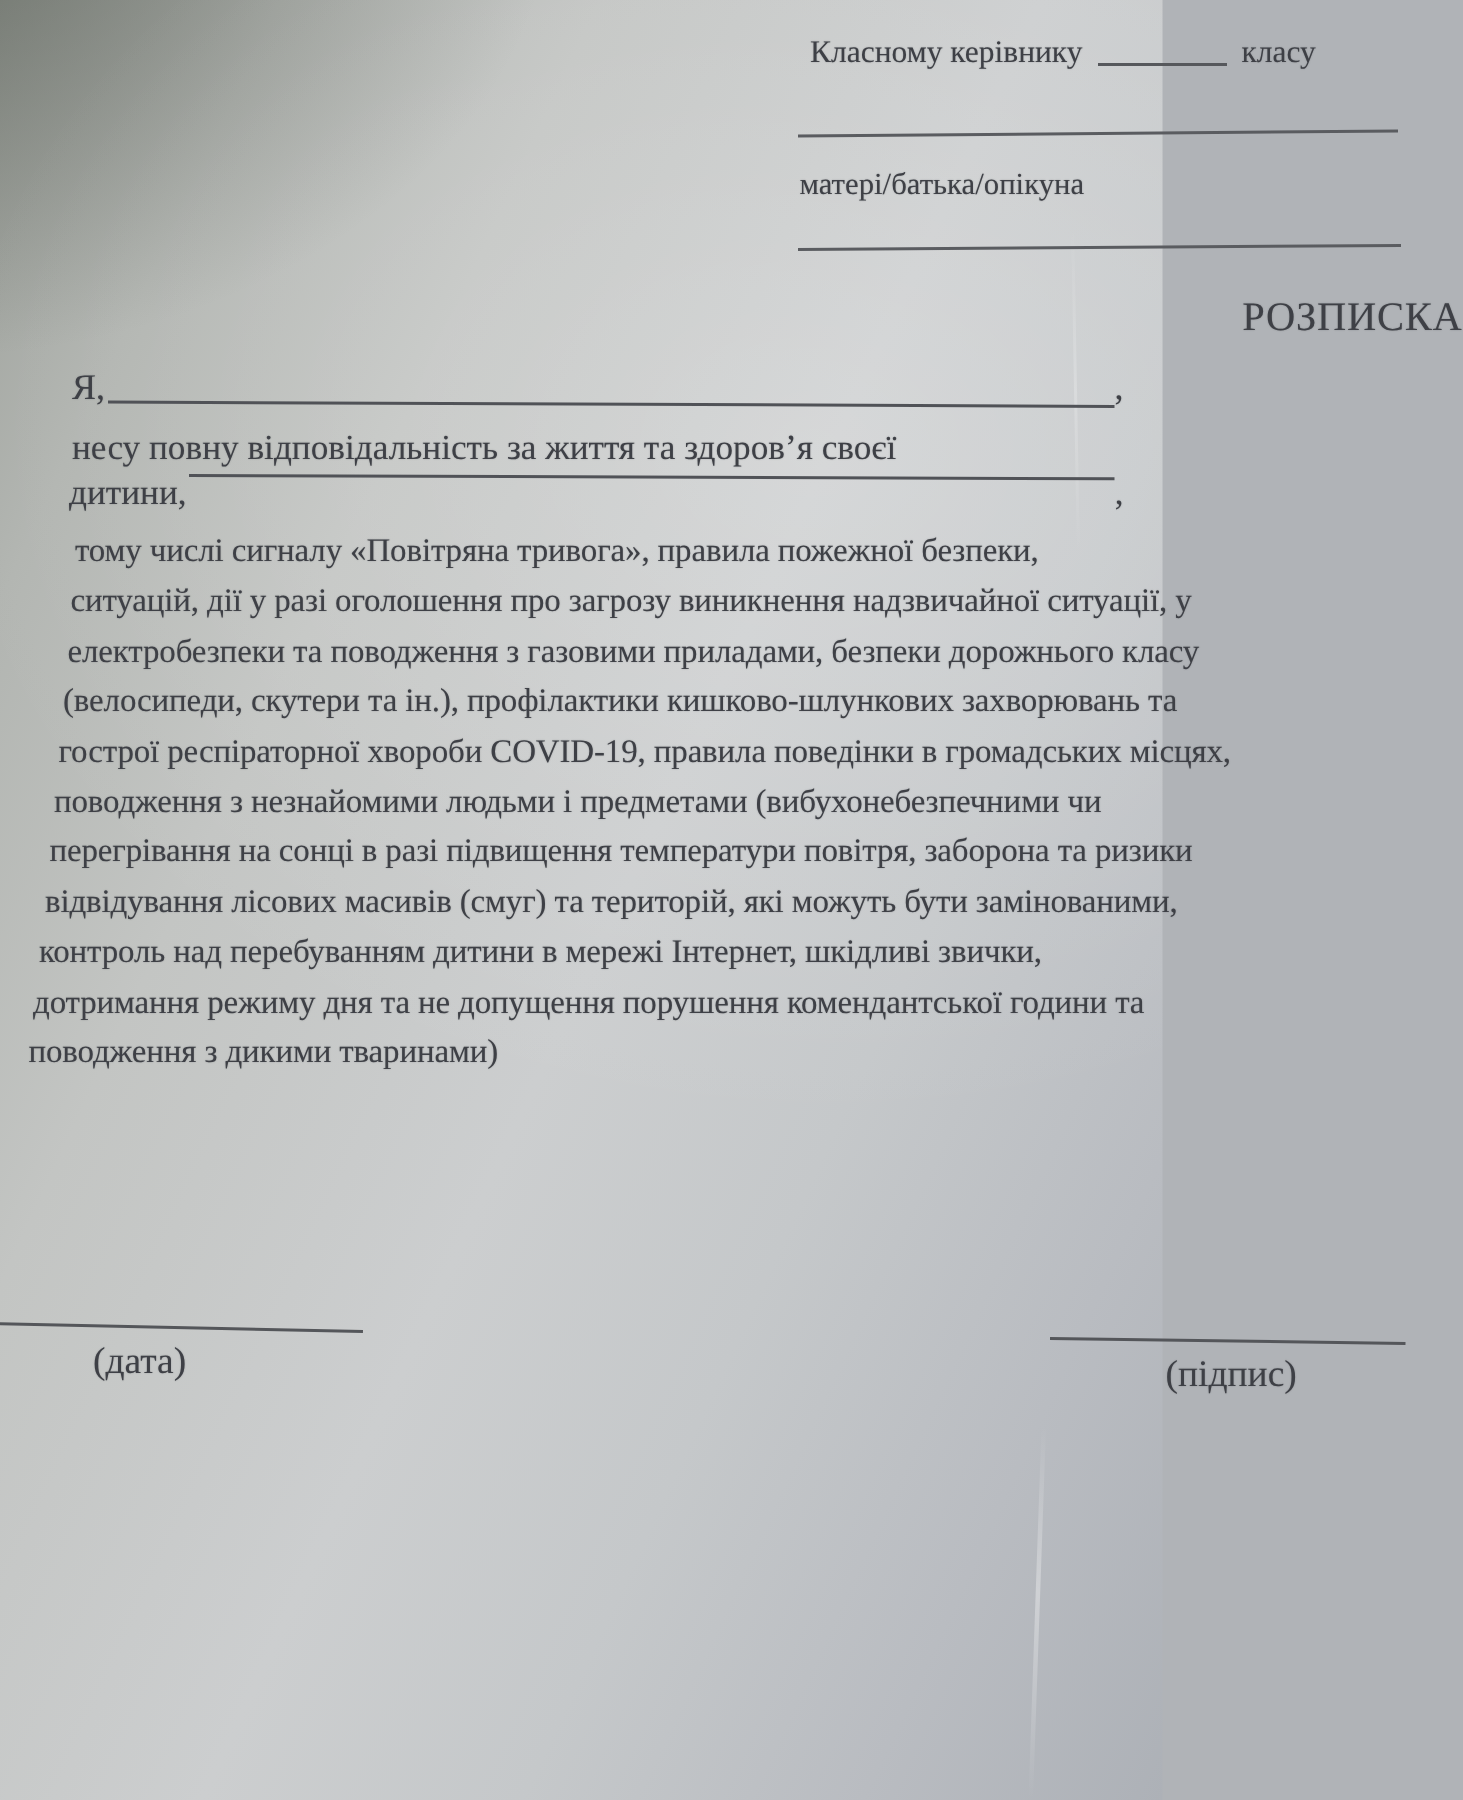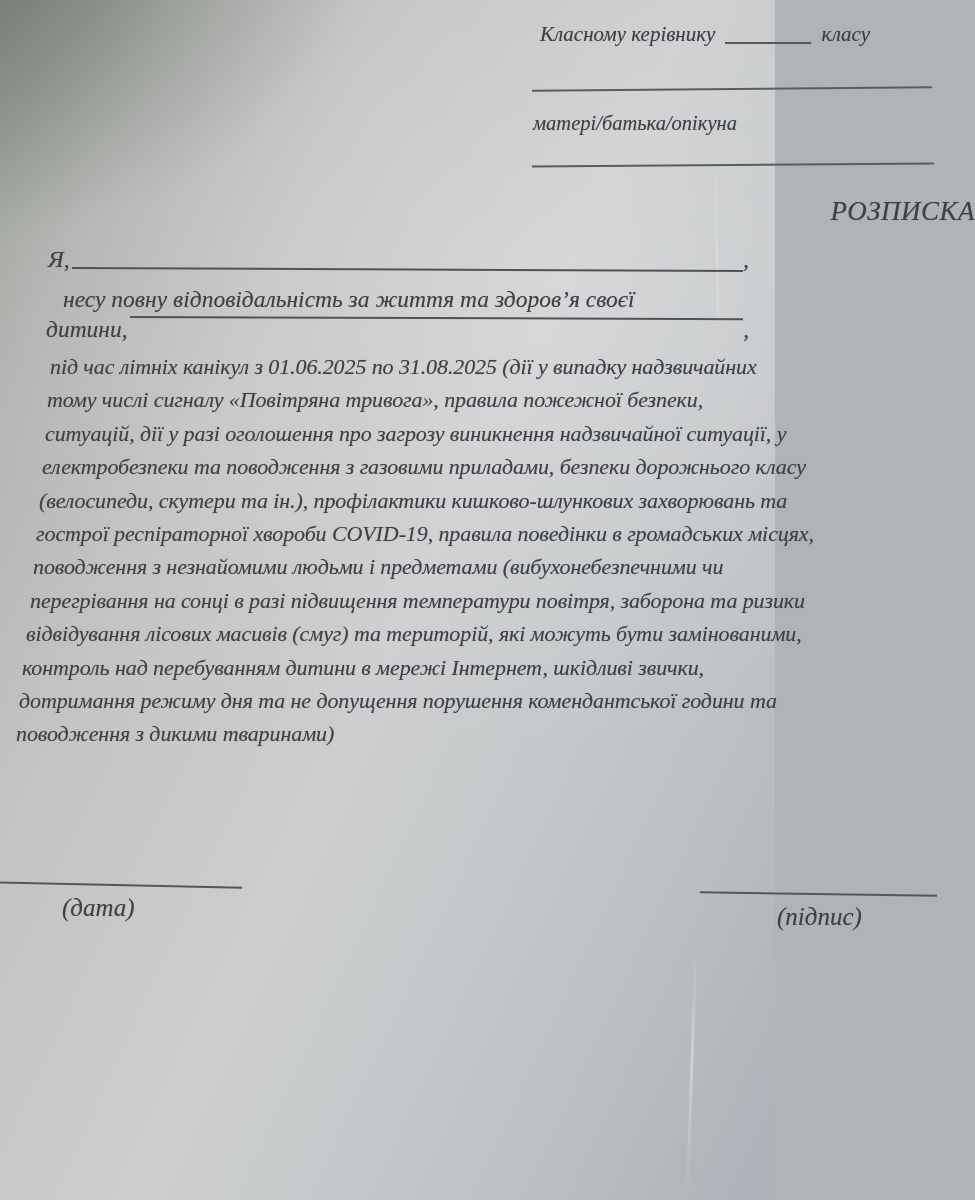--- a/index.html
+++ b/index.html
@@ -10,21 +10,20 @@
   }
   .page {
     position: relative;
     width: 775px; height: 1200px;
     font-family: "Liberation Serif", "DejaVu Serif", serif;
     color: #3e4046;
     background:
       radial-gradient(900px 700px at 70% 25%, rgba(255,255,255,0.20), rgba(255,255,255,0) 65%),
       radial-gradient(720px 520px at -8% -6%, rgba(68,74,66,0.50), rgba(68,74,66,0) 60%),
       linear-gradient(115deg, #999d97 0%, #b2b5b1 14%, #c3c5c3 30%, #cccecf 52%, #c5c8ca 68%, #b9bcc1 85%, #adb1b7 100%);
-    font-style: italic;
   }
   .txt { text-shadow: 0 0 1px rgba(62,64,70,0.40); }
 
   
   .crease-v {
     position: absolute; left: 690px; top: 950px; width: 3px; height: 250px;
     background: linear-gradient(to bottom, transparent, rgba(255,255,255,0.35) 45%, transparent);
     transform: rotate(2deg);
   }
   .crease-v2 {
@@ -68,21 +67,21 @@
   .row-ya {
     position: absolute; left: 48px; top: 246px; right: 26px;
     display: flex; align-items: flex-end; font-size: 24px;
   }
   .row-ya .fill {
     flex: 1; height: 0; border-bottom: 2px solid #505257;
     margin: 0 0 4px 2px; transform: rotate(0.25deg); transform-origin: left bottom;
   }
   .row-resp {
     position: absolute; left: 48px; top: 286px;
-    font-size: 23.5px; white-space: nowrap; margin-left: 15px;
+    font-size: 23.5px; white-space: nowrap;
   }
   .row-child {
     position: absolute; left: 46px; top: 316px; right: 26px;
     display: flex; align-items: flex-start; font-size: 23.5px;
   }
   .row-child .fill {
     flex: 1; height: 0; border-bottom: 2px solid #505257;
     margin: 0 0 4px 2px; transform: rotate(0.2deg); transform-origin: left bottom;
   }
 
@@ -149,21 +148,20 @@
 
   <div class="row-resp txt">несу повну відповідальність за життя та здоров’я своєї</div>
 
   <div class="row-child txt">
     <span>дитини,</span>
     <span class="fill"></span>
     <span>,</span>
   </div>
 
   <div class="para txt">
-    <div class="pl">під час літніх канікул з 01.06.2025 по 31.08.2025 (дії у випадку надзвичайних</div>
     <div class="pl">тому числі сигналу «Повітряна тривога», правила пожежної безпеки,</div>
     <div class="pl">ситуацій, дії у разі оголошення про загрозу виникнення надзвичайної ситуації, у</div>
     <div class="pl">електробезпеки та поводження з газовими приладами, безпеки дорожнього класу</div>
     <div class="pl">(велосипеди, скутери та ін.), профілактики кишково-шлункових захворювань та</div>
     <div class="pl">гострої респіраторної хвороби COVID-19, правила поведінки в громадських місцях,</div>
     <div class="pl">поводження з незнайомими людьми і предметами (вибухонебезпечними чи</div>
     <div class="pl">перегрівання на сонці в разі підвищення температури повітря, заборона та ризики</div>
     <div class="pl">відвідування лісових масивів (смуг) та територій, які можуть бути замінованими,</div>
     <div class="pl">контроль над перебуванням дитини в мережі Інтернет, шкідливі звички,</div>
     <div class="pl">дотримання режиму дня та не допущення порушення комендантської години та</div>

